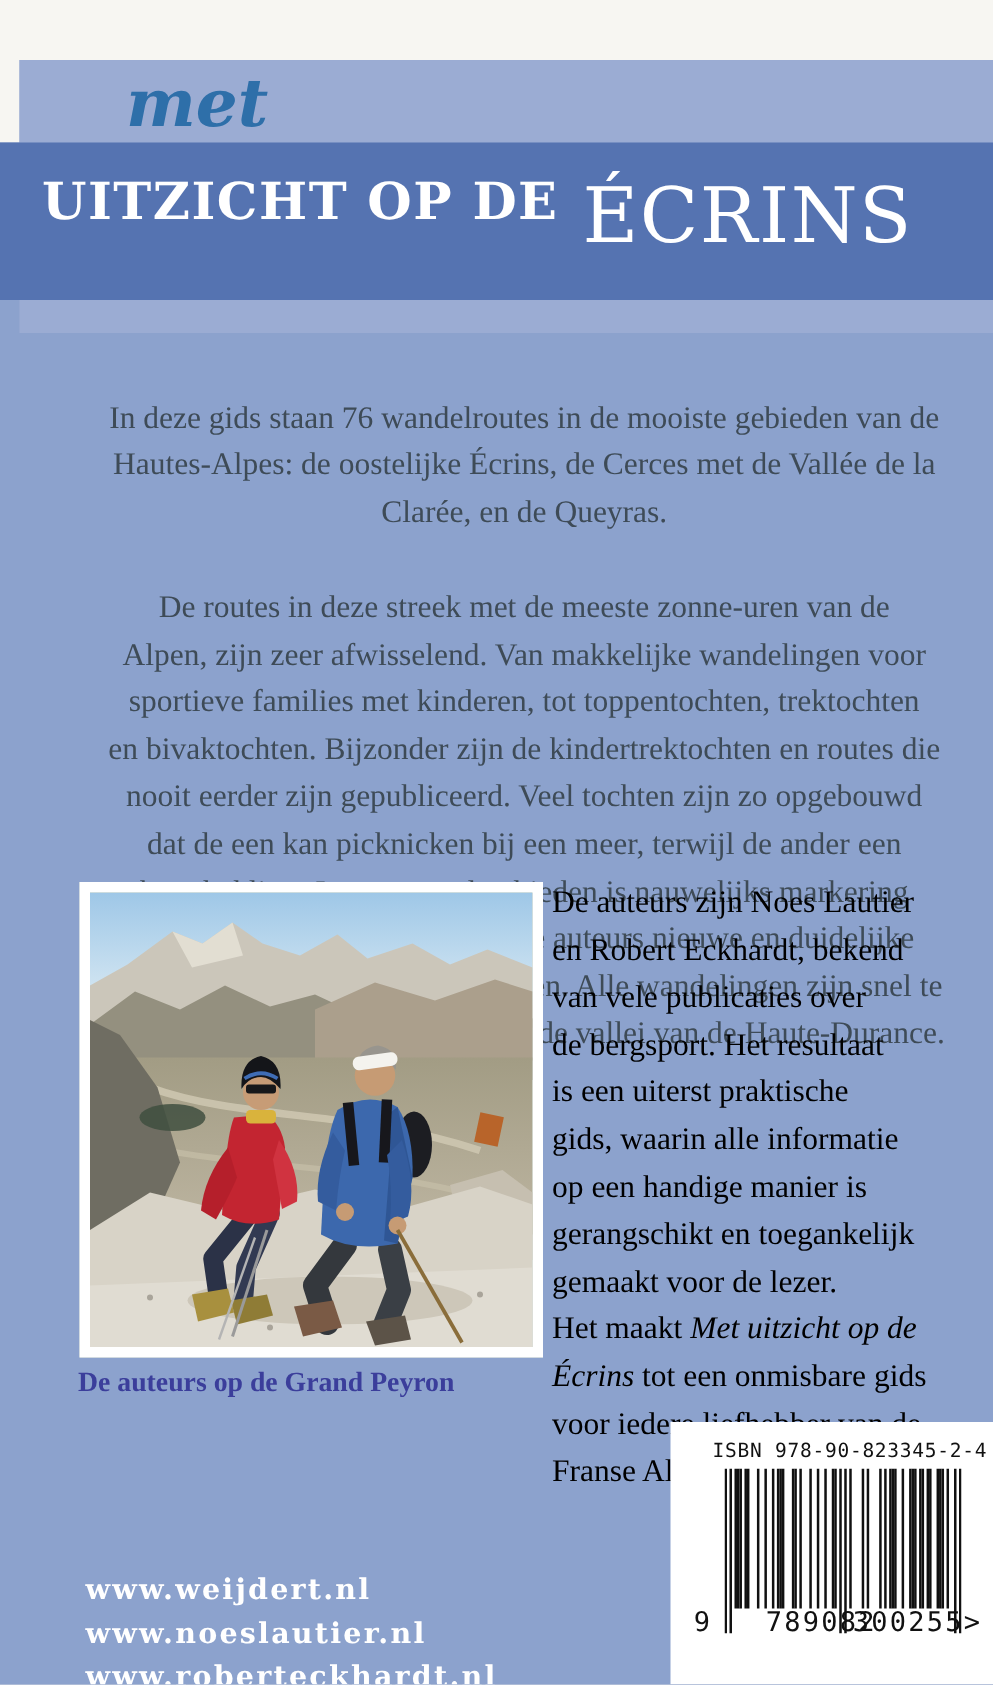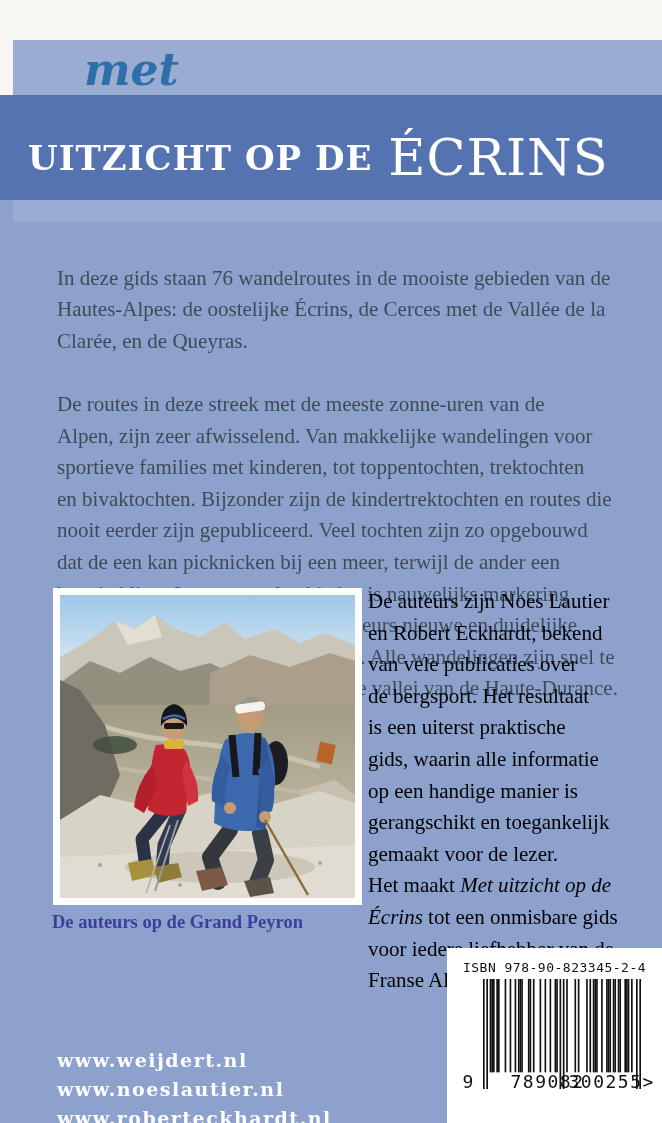--- a/index.html
+++ b/index.html
@@ -5,40 +5,40 @@
   html,body{margin:0;padding:0;}
   body{background:#e8e8e8;font-family:"Liberation Serif",serif;}
   .page{position:relative;width:662px;height:1123px;background:#8CA2CD;overflow:hidden;margin:0 auto;}
 
   
   .top-white{position:absolute;left:0;top:0;width:662px;height:40px;background:#f7f6f2;}
   .top-white-corner{position:absolute;left:0;top:40px;width:13px;height:55px;background:#f7f6f2;}
   .met-band{position:absolute;left:13px;top:40px;width:649px;height:182px;background:#9BACD3;}
   .title-band{position:absolute;left:0;top:95px;width:662px;height:105px;background:#5573B1;}
   .met-word{position:absolute;left:84px;top:44px;font-family:"DejaVu Serif",serif;font-style:italic;font-weight:600;font-size:44px;color:#2E6FA9;}
-  .title-row{position:absolute;left:28px;top:95px;width:620px;height:105px;display:flex;align-items:center;gap:16px;padding-top:20px;box-sizing:border-box;}
+  .title-row{position:absolute;left:28px;top:95px;width:620px;height:105px;display:flex;align-items:flex-start;gap:16px;padding-top:20px;box-sizing:border-box;}
   .title-main{font-family:"DejaVu Serif",serif;font-weight:700;font-size:34px;letter-spacing:1px;color:#ffffff;}
   .title-emph{font-family:"DejaVu Serif",serif;font-weight:400;font-size:51px;letter-spacing:1px;color:#ffffff;}
 
   
   .intro{position:absolute;left:57px;top:231px;width:585px;font-size:21px;line-height:31.6px;color:#3E4B57;white-space:pre-line;}
-  .intro p{margin:0;}
+  .intro p{margin:0;text-align:center;}
 
   
   .photo-frame{position:absolute;left:53px;top:588px;width:295px;height:303px;border:7px solid #ffffff;background:#b9c6b9;}
   .photo-frame svg{display:block;}
   .caption{position:absolute;left:52px;top:912px;font-family:Liberation Serif, serif;font-weight:700;font-size:18.5px;color:#3B3E9B;}
 
   
   .authors{position:absolute;left:368px;top:586px;width:278px;font-size:21px;line-height:31.6px;color:#000000;white-space:pre-line;}
   .authors .it{font-style:italic;}
 
   
   .isbn-box{position:absolute;left:447px;top:948px;width:215px;height:175px;background:#ffffff;}
-  .isbn-label{margin-top:12px;text-align:center;font-family:"DejaVu Sans Mono",monospace;font-size:13px;letter-spacing:0.5px;color:#111111;}
+  .isbn-label{margin-top:12px;text-align:left;font-family:"DejaVu Sans Mono",monospace;font-size:13px;letter-spacing:0.5px;color:#111111;margin-left:28px;}
   .barcode-area{position:relative;margin:4px auto 0 auto;width:196px;height:130px;}
   .barcode-area svg{position:absolute;left:26px;top:0;}
   .bc-digit{position:absolute;top:92px;font-family:"DejaVu Sans Mono",monospace;font-size:18px;letter-spacing:1.5px;color:#111111;}
   .bc-9{left:6px;}
   .bc-g1{left:38px;margin-left:16px;}
   .bc-g2{left:112px;}
   .bc-gt{left:186px;letter-spacing:0;}
 
   
   .websites{position:absolute;left:57px;top:1046px;font-family:"DejaVu Serif",serif;font-weight:700;font-size:19px;letter-spacing:1.5px;color:#ffffff;line-height:29px;}

